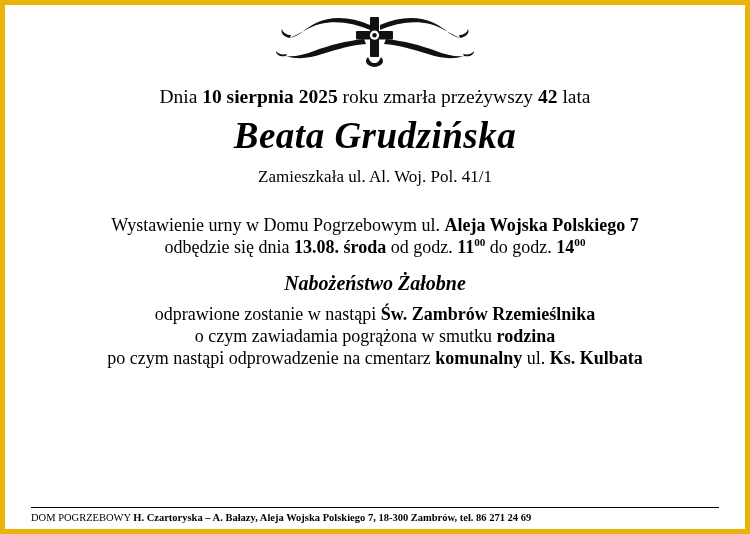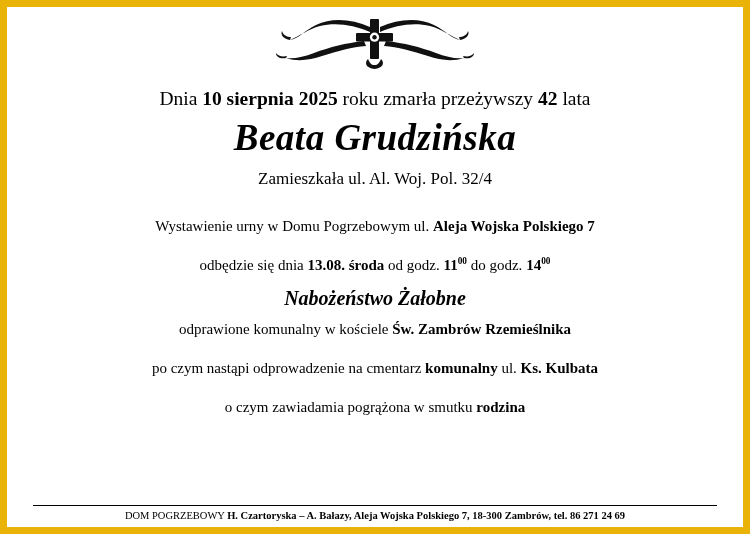--- a/index.html
+++ b/index.html
@@ -14,21 +14,21 @@
     color: #000000;
     overflow: hidden;
   }
 
   .obituary {
     position: relative;
     width: 750px;
     height: 534px;
     box-sizing: border-box;
     background: #ffffff;
-    border: 7px solid #eab308;
+    border: 5px solid #eab308;
     display: flex;
     flex-direction: column;
     align-items: center;
   }
 
   .emblem {
     margin-top: 6px;
     height: 58px;
     width: 230px;
     display: block;
@@ -58,26 +58,26 @@
     letter-spacing: 0.5px;
     margin-top: 4px;
   }
 
   .l-address {
     font-size: 17px;
     margin-top: 9px;
   }
 
   .l-info {
-    font-size: 15px;
+    font-size: 18px;
     font-family: Liberation Serif, serif;
   }
 
   .gap-1 { margin-top: 27px; }
-  .gap-2 { margin-top: 21px; }
+  .gap-2 { margin-top: 0; }
 
   .l-service {
     font-size: 20px;
     font-weight: bold;
     font-style: italic;
     margin-top: 12px;
   }
 
   .l-after { margin-top: 9px; }
 
@@ -96,21 +96,21 @@
     bottom: 6px;
     padding: 0 26px;
     box-sizing: border-box;
   }
   .footer-rule {
     border-top: 1.3px solid #000000;
     margin-bottom: 4px;
   }
   .footer-text {
     font-size: 10.5px;
-    text-align: center;
+    text-align: left;
     white-space: nowrap;
   }
 </style>
 </head>
 <body>
 
 <div class="obituary">
 
   <svg class="emblem" viewBox="0 0 230 58" aria-hidden="true">
     <g fill="#111111">
@@ -136,44 +136,44 @@
   </svg>
 
   <div class="body-block">
 
     <div class="line l-intro">
       <span>Dnia </span><b>10 sierpnia 2025</b><span> roku zmarła przeżywszy </span><b>42</b><span> lata</span>
     </div>
 
     <div class="line l-name">Beata Grudzińska</div>
 
-    <div class="line l-address">Zamieszkała ul. Al. Woj. Pol. 32/4</div>
+    <div class="line l-address">Zamieszkała ul. Al. Woj. Pol. 41/1</div>
 
     <div class="line l-info gap-1">
       <span>Wystawienie urny w Domu Pogrzebowym ul. </span><b>Aleja Wojska Polskiego 7</b>
     </div>
 
     <div class="line l-info gap-2">
       <span>odbędzie się dnia </span><b>13.08. środa</b><span> od godz. </span><b><span>11</span><sup>00</sup></b><span> do godz. </span><b><span>14</span><sup>00</sup></b>
     </div>
 
 
     <div class="line l-service">Nabożeństwo Żałobne</div>
 
     <div class="line l-info l-after">
-      <span>odprawione komunalny w kościele </span><b>Św. Zambrów Rzemieślnika</b>
+      <span>odprawione zostanie w nastąpi </span><b>Św. Zambrów Rzemieślnika</b>
     </div>
 
 
     <div class="line l-info gap-2">
-      <span>po czym nastąpi odprowadzenie na cmentarz </span><b>komunalny</b><span> ul. </span><b>Ks. Kulbata</b>
+      <span>o czym zawiadamia pogrążona w smutku </span><b>rodzina</b>
     </div>
 
     <div class="line l-info gap-2">
-      <span>o czym zawiadamia pogrążona w smutku </span><b>rodzina</b>
+      <span>po czym nastąpi odprowadzenie na cmentarz </span><b>komunalny</b><span> ul. </span><b>Ks. Kulbata</b>
     </div>
 
   </div>
 
   <div class="footer-wrap">
     <div class="footer-rule"></div>
     <div class="footer-text">
       <span>DOM POGRZEBOWY </span><b>H. Czartoryska – A. Bałazy, Aleja Wojska Polskiego 7, 18-300 Zambrów, tel. 86 271 24 69</b>
     </div>
   </div>

